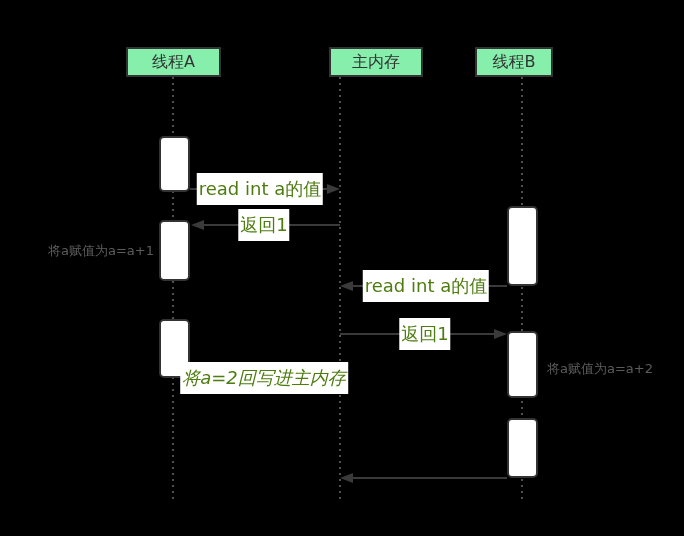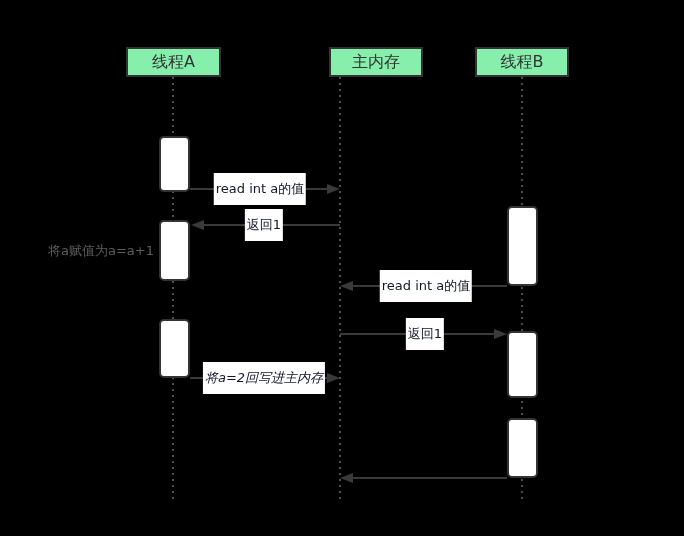--- a/index.html
+++ b/index.html
@@ -51,22 +51,22 @@
     border-top: 5px solid transparent;
     border-bottom: 5px solid transparent;
     z-index: 3;
   }
   .ahead.right { border-left: 13px solid #3a3a3a; }
   .ahead.left  { border-right: 13px solid #3a3a3a; }
   .msg-label {
     position: absolute;
     transform: translate(-50%, -50%);
     background: #ffffff;
-    color: #0f172a;
-    font-size: 13px;
+    color: #4d7c0f;
+    font-size: 18px;
     line-height: 16px;
     padding: 8px 2px;
     white-space: nowrap;
     z-index: 4;
   }
   .note {
     position: absolute;
     transform: translateY(-50%);
     color: #5c5c5c;
     font-size: 13px;
@@ -74,21 +74,21 @@
     z-index: 2;
   }
 </style>
 </head>
 <body>
 
 <div class="canvas">
 
   <div class="participant" style="left:126px; top:47px; width:95px;">线程A</div>
   <div class="participant" style="left:293px; top:47px; width:94px;margin-left:36px;">主内存</div>
-  <div class="participant" style="left:475px; top:47px; width:94px;">线程B</div>
+  <div class="participant" style="left:475px; top:47px; width:78px;">线程B</div>
 
   <div class="lifeline" style="left:172px; top:77px; height:425px;"></div>
   <div class="lifeline" style="left:339px; top:77px; height:425px;"></div>
   <div class="lifeline" style="left:521px; top:77px; height:425px;"></div>
 
   <div class="activation" style="left:159px; top:136px; height:56px;"></div>
   <div class="activation" style="left:159px; top:220px; height:61px;"></div>
   <div class="activation" style="left:159px; top:319px; height:59px;"></div>
 
   <div class="activation" style="left:507px; top:206px; height:80px;"></div>
@@ -112,14 +112,15 @@
   <span class="msg-label" style="left:425px; top:334px;">返回1</span>
 
   <div class="mline" style="left:190px; top:377px; width:137px;"></div>
   <div class="ahead right" style="left:327px; top:373px;"></div>
   <span class="msg-label" style="left:264px; top:378px;font-style:italic;">将a=2回写进主内存</span>
 
   <div class="mline" style="left:353px; top:477px; width:154px;"></div>
   <div class="ahead left" style="left:340px; top:473px;"></div>
 
   <span class="note" style="left:48px; top:251px;text-align:center;">将a赋值为a=a+1</span>
+  <span class="note" style="left:547px; top:369px;">将a赋值为a=a+2</span>
 
 </div>
 
 </body></html>

